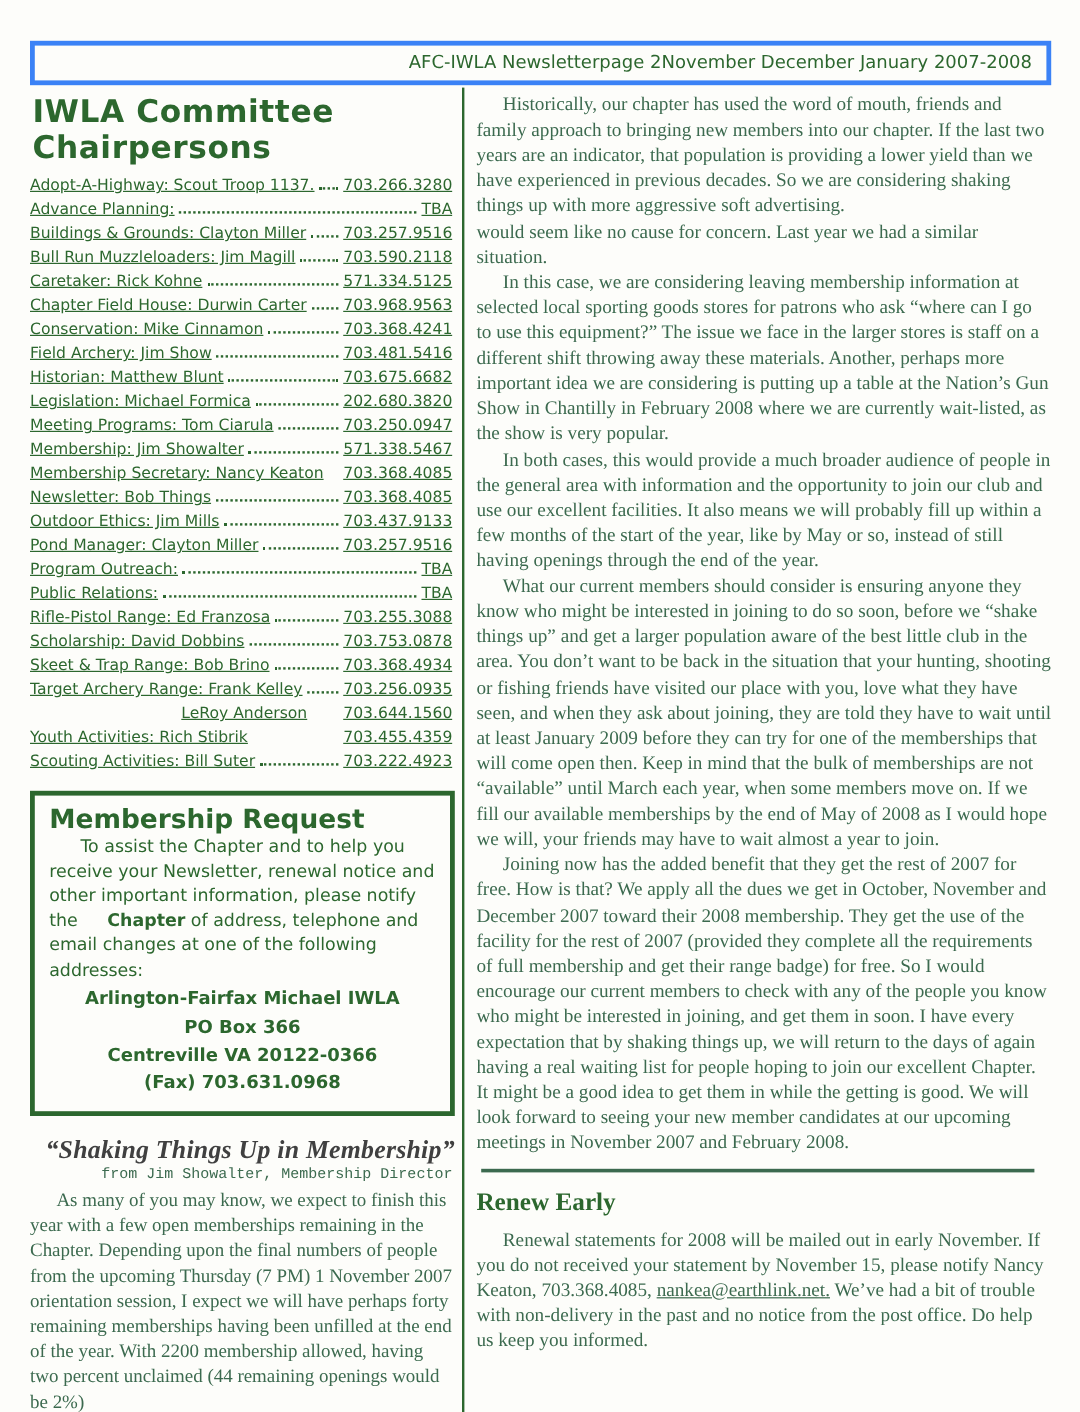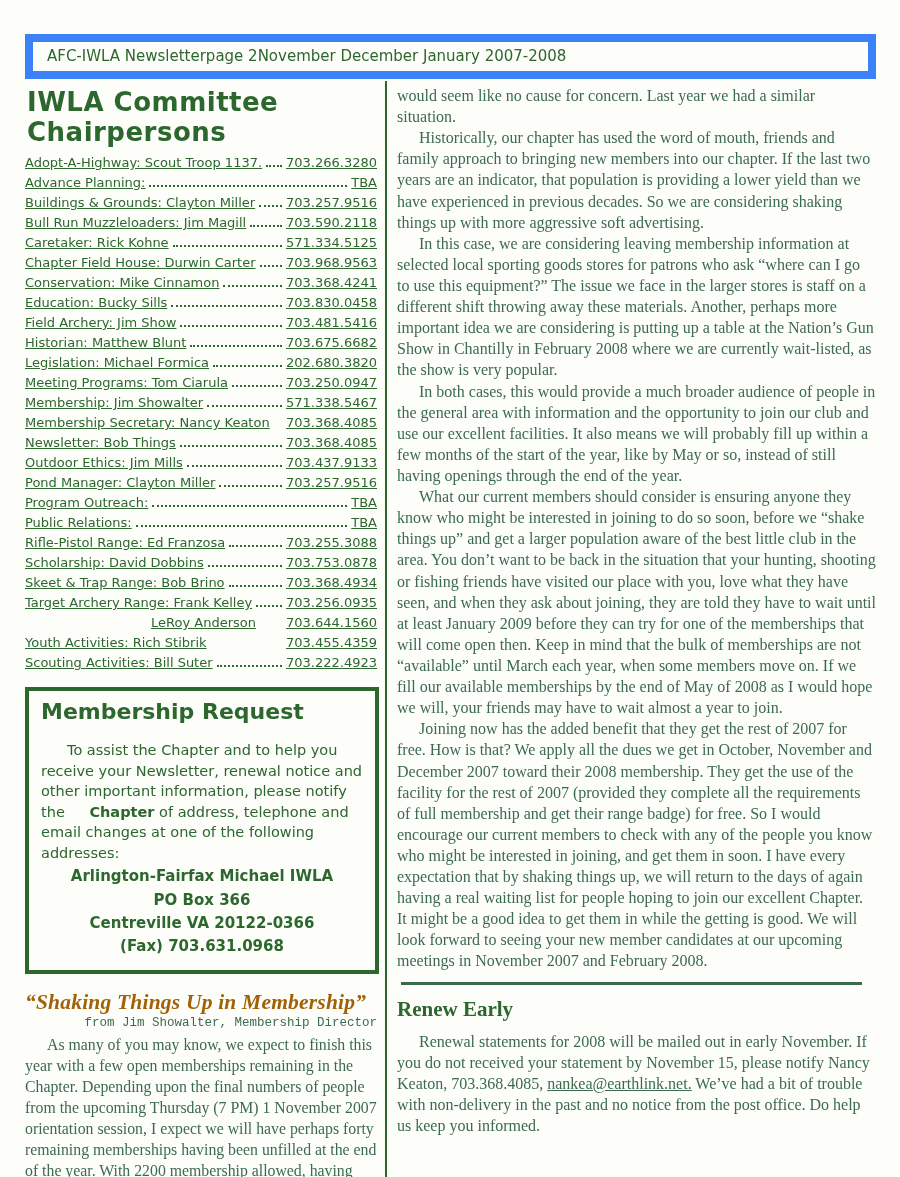--- a/index.html
+++ b/index.html
@@ -6,23 +6,23 @@
   html, body { width: 900px; height: 1177px; overflow: hidden; }
   body {
     background: #fdfdfa;
     font-family: "DejaVu Sans", sans-serif;
     color: #2c672e;
   }
   .page { width: 900px; height: 1177px; padding: 34px 24px 0 25px; position: relative; }
 
   
   .header-box {
-    border: 8px solid #3b82f6;
+    border: 4px solid #3b82f6;
     display: flex;
-    justify-content: flex-start;
+    justify-content: flex-end;
     align-items: center;
     padding: 5px 12px 6px 14px;
     font-size: 15px;
     margin-bottom: 2px;
   }
 
   
   .columns { display: flex; align-items: stretch; }
   .col-left { width: 358px; flex: 0 0 358px; padding-top: 6px; }
   .col-right {
@@ -61,34 +61,35 @@
   .cphone { flex: 0 0 auto; }
   .crow.indent { justify-content: flex-end; }
   .crow.indent .spacer { flex: 0 0 30px; }
 
   
   .mr-box {
     border: 4px solid #2c672e;
     margin: 12px 4px 0 0;
     padding: 8px 12px 12px 12px;
   }
-  .mr-heading { font-size: 22px; font-weight: bold; margin-bottom: 16px; }
+  .mr-heading { font-size: 22px; font-weight: bold; margin-bottom: 0; }
   .mr-body { font-size: 14.5px; line-height: 1.42; text-indent: 26px; }
   .mr-body b { font-weight: bold; margin-left: 20px; }
   .mr-address { margin-top: 2px; text-align: center; font-weight: bold; font-size: 15px; }
   .mr-address div { line-height: 1.55; }
 
   
   .shake { margin-top: 16px; font-family: "Liberation Serif", serif; color: #3c6a4f; padding-right: 4px; }
   .shake-title {
     font-size: 21.5px;
     font-weight: bold;
     font-style: italic;
-    color: #a16207;
+    color: #404040;
     letter-spacing: 0.2px;
+    text-align: right;
   }
   .shake-byline { text-align: right; font-size: 12.5px; margin: 1px 2px 4px 0; font-family: Liberation Mono, monospace; }
   .shake p, .col-right p.body-par {
     font-size: 15.8px;
     line-height: 1.33;
     text-indent: 22px;
     text-align: left;
   }
   .col-right p.body-par { font-size: 16px; line-height: 1.32; }
   .col-right p.no-indent { text-indent: 0; }
@@ -147,25 +148,20 @@
           </div>
           <div class="crow">
             <span class="clabel">Chapter Field House: Durwin Carter</span>
             <span class="leader"></span>
             <span class="cphone">703.968.9563</span>
           </div>
           <div class="crow">
             <span class="clabel">Conservation: Mike Cinnamon</span>
             <span class="leader"></span>
             <span class="cphone">703.368.4241</span>
-          </div>
-          <div class="crow">
-            <span class="clabel">Education: Bucky Sills</span>
-            <span class="leader"></span>
-            <span class="cphone">703.830.0458</span>
           </div>
           <div class="crow">
             <span class="clabel">Field Archery: Jim Show</span>
             <span class="leader"></span>
             <span class="cphone">703.481.5416</span>
           </div>
           <div class="crow">
             <span class="clabel">Historian: Matthew Blunt</span>
             <span class="leader"></span>
             <span class="cphone">703.675.6682</span>
@@ -267,22 +263,22 @@
         <div class="shake-title">“Shaking Things Up in Membership”</div>
         <div class="shake-byline">from Jim Showalter, Membership Director</div>
         <div>
             <p>As many of you may know, we expect to finish this year with a few open memberships remaining in the Chapter.  Depending upon the final numbers of people from the upcoming Thursday (7 PM) 1 November 2007 orientation session, I expect we will have perhaps forty remaining memberships having been unfilled at the end of the year.  With 2200 membership allowed, having two percent unclaimed (44 remaining openings would be 2%)</p>
           </div>
       </div>
     </div>
 
     <div class="col-right">
       <div>
+          <p class="body-par">Historically, our chapter has used the word of mouth, friends and family approach to bringing new members into our chapter.  If the last two years are an indicator, that population is providing a lower yield than we have experienced in previous decades.  So we are considering shaking things up with more aggressive soft advertising.</p>
           <p class="body-par no-indent">would seem like no cause for concern.  Last year we had a similar situation.</p>
-          <p class="body-par">Historically, our chapter has used the word of mouth, friends and family approach to bringing new members into our chapter.  If the last two years are an indicator, that population is providing a lower yield than we have experienced in previous decades.  So we are considering shaking things up with more aggressive soft advertising.</p>
           <p class="body-par">In this case, we are considering leaving membership information at selected local sporting goods stores for patrons who ask “where can I go to use this equipment?”   The issue we face  in the larger stores is  staff on a different shift throwing away these materials. Another, perhaps more important idea we are considering is putting up a table at the Nation’s Gun Show in Chantilly in February 2008 where we are currently wait-listed, as the show is very popular.</p>
           <p class="body-par">In both cases, this would provide a much broader audience of people in the general area with information and the opportunity to join our club and use our excellent facilities.  It also means we will probably fill up within a few months of the start of the year, like by May or so, instead of still having openings through the end of the year.</p>
           <p class="body-par">What our current members should consider is ensuring anyone they know who might be interested in joining to do so soon, before we “shake things up” and get a larger population aware of the best little club in the area.  You don’t want to be back in the situation that your hunting, shooting or fishing friends have visited our place with you, love what they have seen, and when they ask about joining, they are told they have to wait until at least January 2009 before they can try for one of the memberships that will come open then.  Keep in mind that the bulk of memberships are not “available” until March each year, when some members move on.   If we fill our available memberships by the end of May of 2008 as I would hope we will, your friends may have to wait almost a year to join.</p>
           <p class="body-par">Joining now has the added benefit that they get the rest of 2007 for free.  How is that?  We apply all the dues we get in October, November and December 2007 toward their 2008 membership. They get the use of the facility for the rest of 2007 (provided they complete all the requirements of full membership and get their range badge) for free.  So I would encourage our current members to check with any of the people you know who might be interested in joining, and get them in soon.  I have every expectation that by shaking things up, we will return to the days of again having a real waiting list for people hoping to join our excellent Chapter.  It might be a good idea to get them in while the getting is good.  We will look forward to seeing your new member candidates at our upcoming meetings in November 2007 and February 2008.</p>
         </div>
 
       <hr class="renew-rule">
 
       <div class="renew-heading">Renew Early</div>
       <p class="renew-body"><span>Renewal statements for 2008 will be mailed out in early November.  If you do not received your statement by November 15, please notify Nancy Keaton, 703.368.4085, </span><span class="email-link">nankea@earthlink.net.</span><span> We’ve had a bit of trouble with non-delivery in the past and no notice from the post office.  Do help us keep you informed.</span></p>

